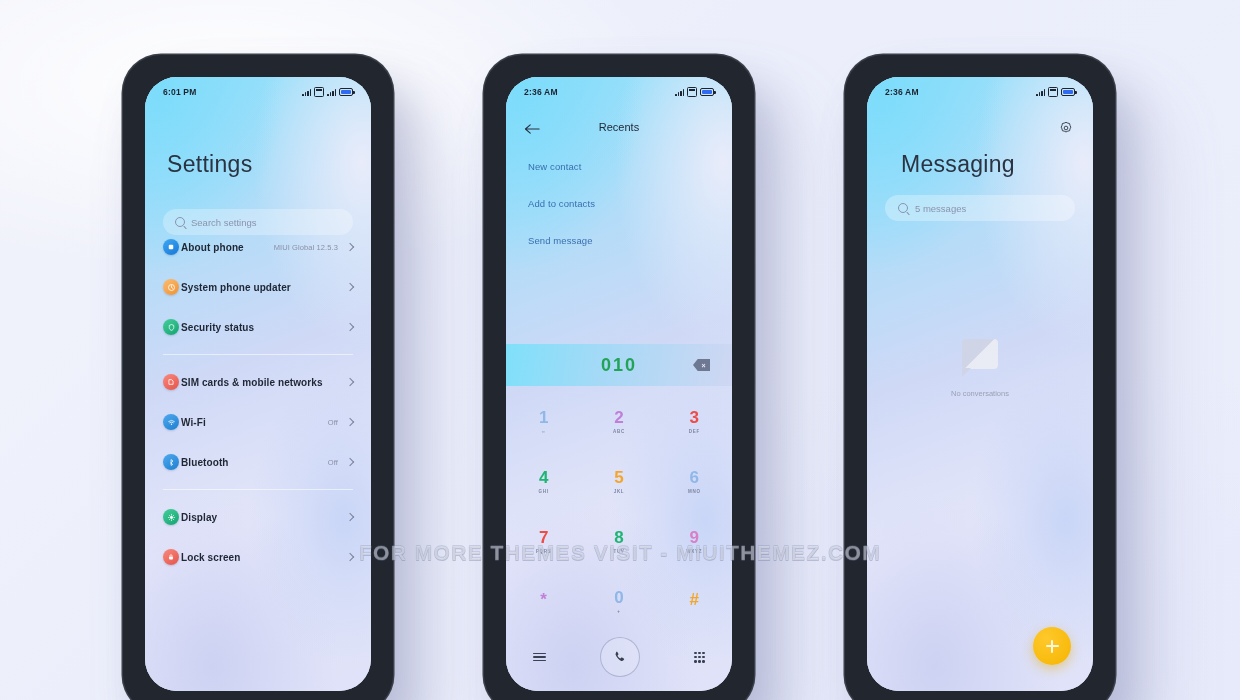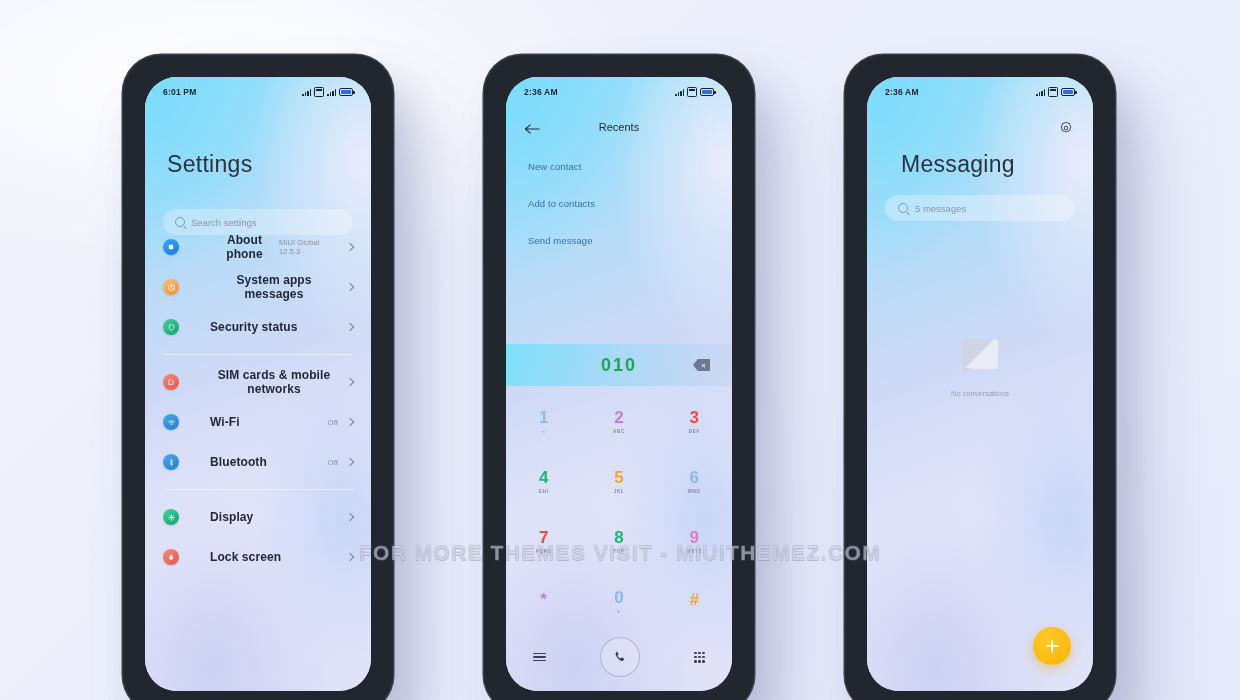--- a/index.html
+++ b/index.html
@@ -86,21 +86,21 @@
   .s-row{
     height:40px;display:flex;align-items:center;
     padding:0 18px 0 18px;box-sizing:border-box;
   }
   .s-ico{
     width:16px;height:16px;border-radius:50%;flex:0 0 auto;
     display:flex;align-items:center;justify-content:center;
     box-shadow:0 1px 2px rgba(40,50,90,.18);
   }
   .s-ico svg{display:block;}
-  .s-lbl{margin-left:31px;font-size:12px;font-weight:bold;color:#1f2634;letter-spacing:.1px;text-align:center;}
+  .s-lbl{margin-left:2px;font-size:10px;font-weight:bold;color:#1f2634;letter-spacing:.1px;}
   .s-val{margin-left:auto;font-size:7.5px;color:#8a90a6;letter-spacing:.1px;}
   .chev{margin-left:9px;display:inline-block;width:5px;height:5px;border-right:1.3px solid #7a819a;border-top:1.3px solid #7a819a;transform:rotate(45deg);flex:0 0 auto;}
   .s-div{height:1px;background:rgba(255,255,255,.55);margin:7px 18px;}
 
   
   .d-head{
     position:absolute;left:0;right:0;top:34px;height:32px;
     display:flex;align-items:center;
   }
   .d-back{position:absolute;left:18px;top:50%;transform:translateY(-50%);width:16px;height:12px;}
@@ -234,21 +234,21 @@
           <span class="chev"></span>
         </div>
 
         <div class="s-row">
           <span class="s-ico" style="background:linear-gradient(145deg,#fbbd72,#f09232)">
             <svg width="9" height="9" viewBox="0 0 12 12">
                 <circle cx="6" cy="6" r="4" fill="none" stroke="#fff" stroke-width="1.1"></circle>
                 <path d="M6 3.6V6l1.6 1" stroke="#fff" stroke-width="1.1" fill="none" stroke-linecap="round"></path>
               </svg>
           </span>
-          <span class="s-lbl">System apps messages</span>
+          <span class="s-lbl">System phone updater</span>
           <span class="s-val"></span>
           <span class="chev"></span>
         </div>
 
         <div class="s-row">
           <span class="s-ico" style="background:linear-gradient(145deg,#44cf9b,#13a371)">
             <svg width="9" height="9" viewBox="0 0 12 12">
                 <path d="M6 2L9 3.2v3c0 2-1.6 3.2-3 3.6C4.6 9.4 3 8.2 3 6.2v-3z" fill="none" stroke="#fff" stroke-width="1"></path>
               </svg>
           </span>

